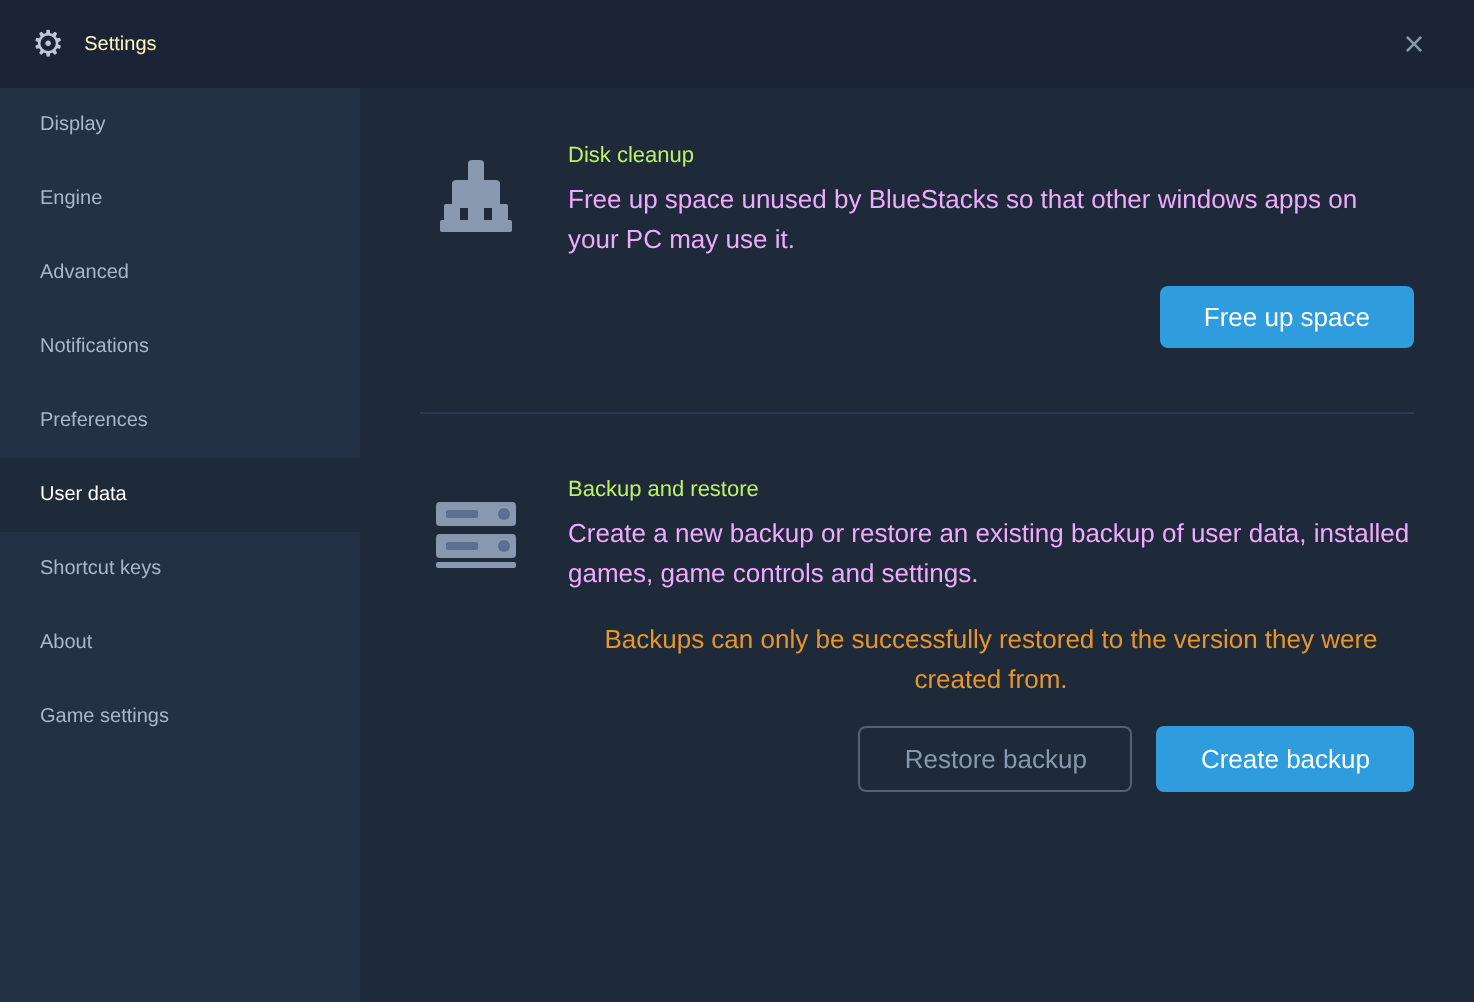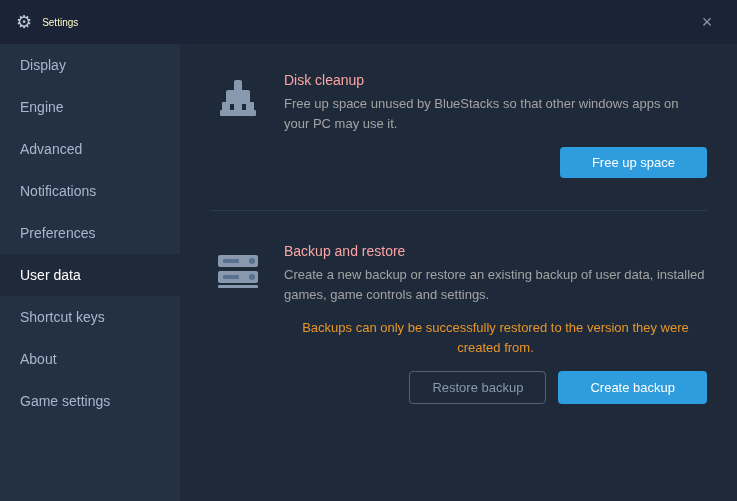--- a/index.html
+++ b/index.html
@@ -70,21 +70,21 @@
       width: 180px;
       background: #243044;
       flex-shrink: 0;
       display: flex;
       flex-direction: column;
     }
 
     .sidebar-item {
       padding: 13px 20px;
       color: #a8b8cc;
-      font-size: 14px;
+      font-size: 10px;
       cursor: pointer;
       transition: background 0.15s;
     }
 
     .sidebar-item.active {
       background: #1e2a3a;
       color: #ffffff;
       font-weight: 500;
     }
 
@@ -114,28 +114,28 @@
       display: flex;
       align-items: center;
       justify-content: center;
     }
 
     .card-body {
       flex: 1;
     }
 
     .card-title {
-      color: #fca5a5;
-      font-size: 14px;
+      color: #bef264;
+      font-size: 11px;
       font-weight: 500;
       margin-bottom: 6px;
     }
 
     .card-desc {
-      color: #a3a3a3;
+      color: #f0abfc;
       font-size: 13px;
       line-height: 1.5;
       margin-bottom: 14px;
     }
 
     .card-warning {
       color: #e8952a;
       font-size: 13px;
       line-height: 1.5;
       margin-bottom: 14px;
@@ -146,21 +146,21 @@
       display: flex;
       gap: 12px;
       justify-content: flex-end;
     }
 
     .btn-primary {
       background: #2e9cdd;
       color: #fff;
       border: none;
       border-radius: 4px;
-      padding: 8px 32px;
+      padding: 8px 22px;
       font-size: 13px;
       cursor: pointer;
       font-family: inherit;
     }
 
     .btn-outline {
       background: transparent;
       color: #8898ae;
       border: 1.5px solid #556070;
       border-radius: 4px;

